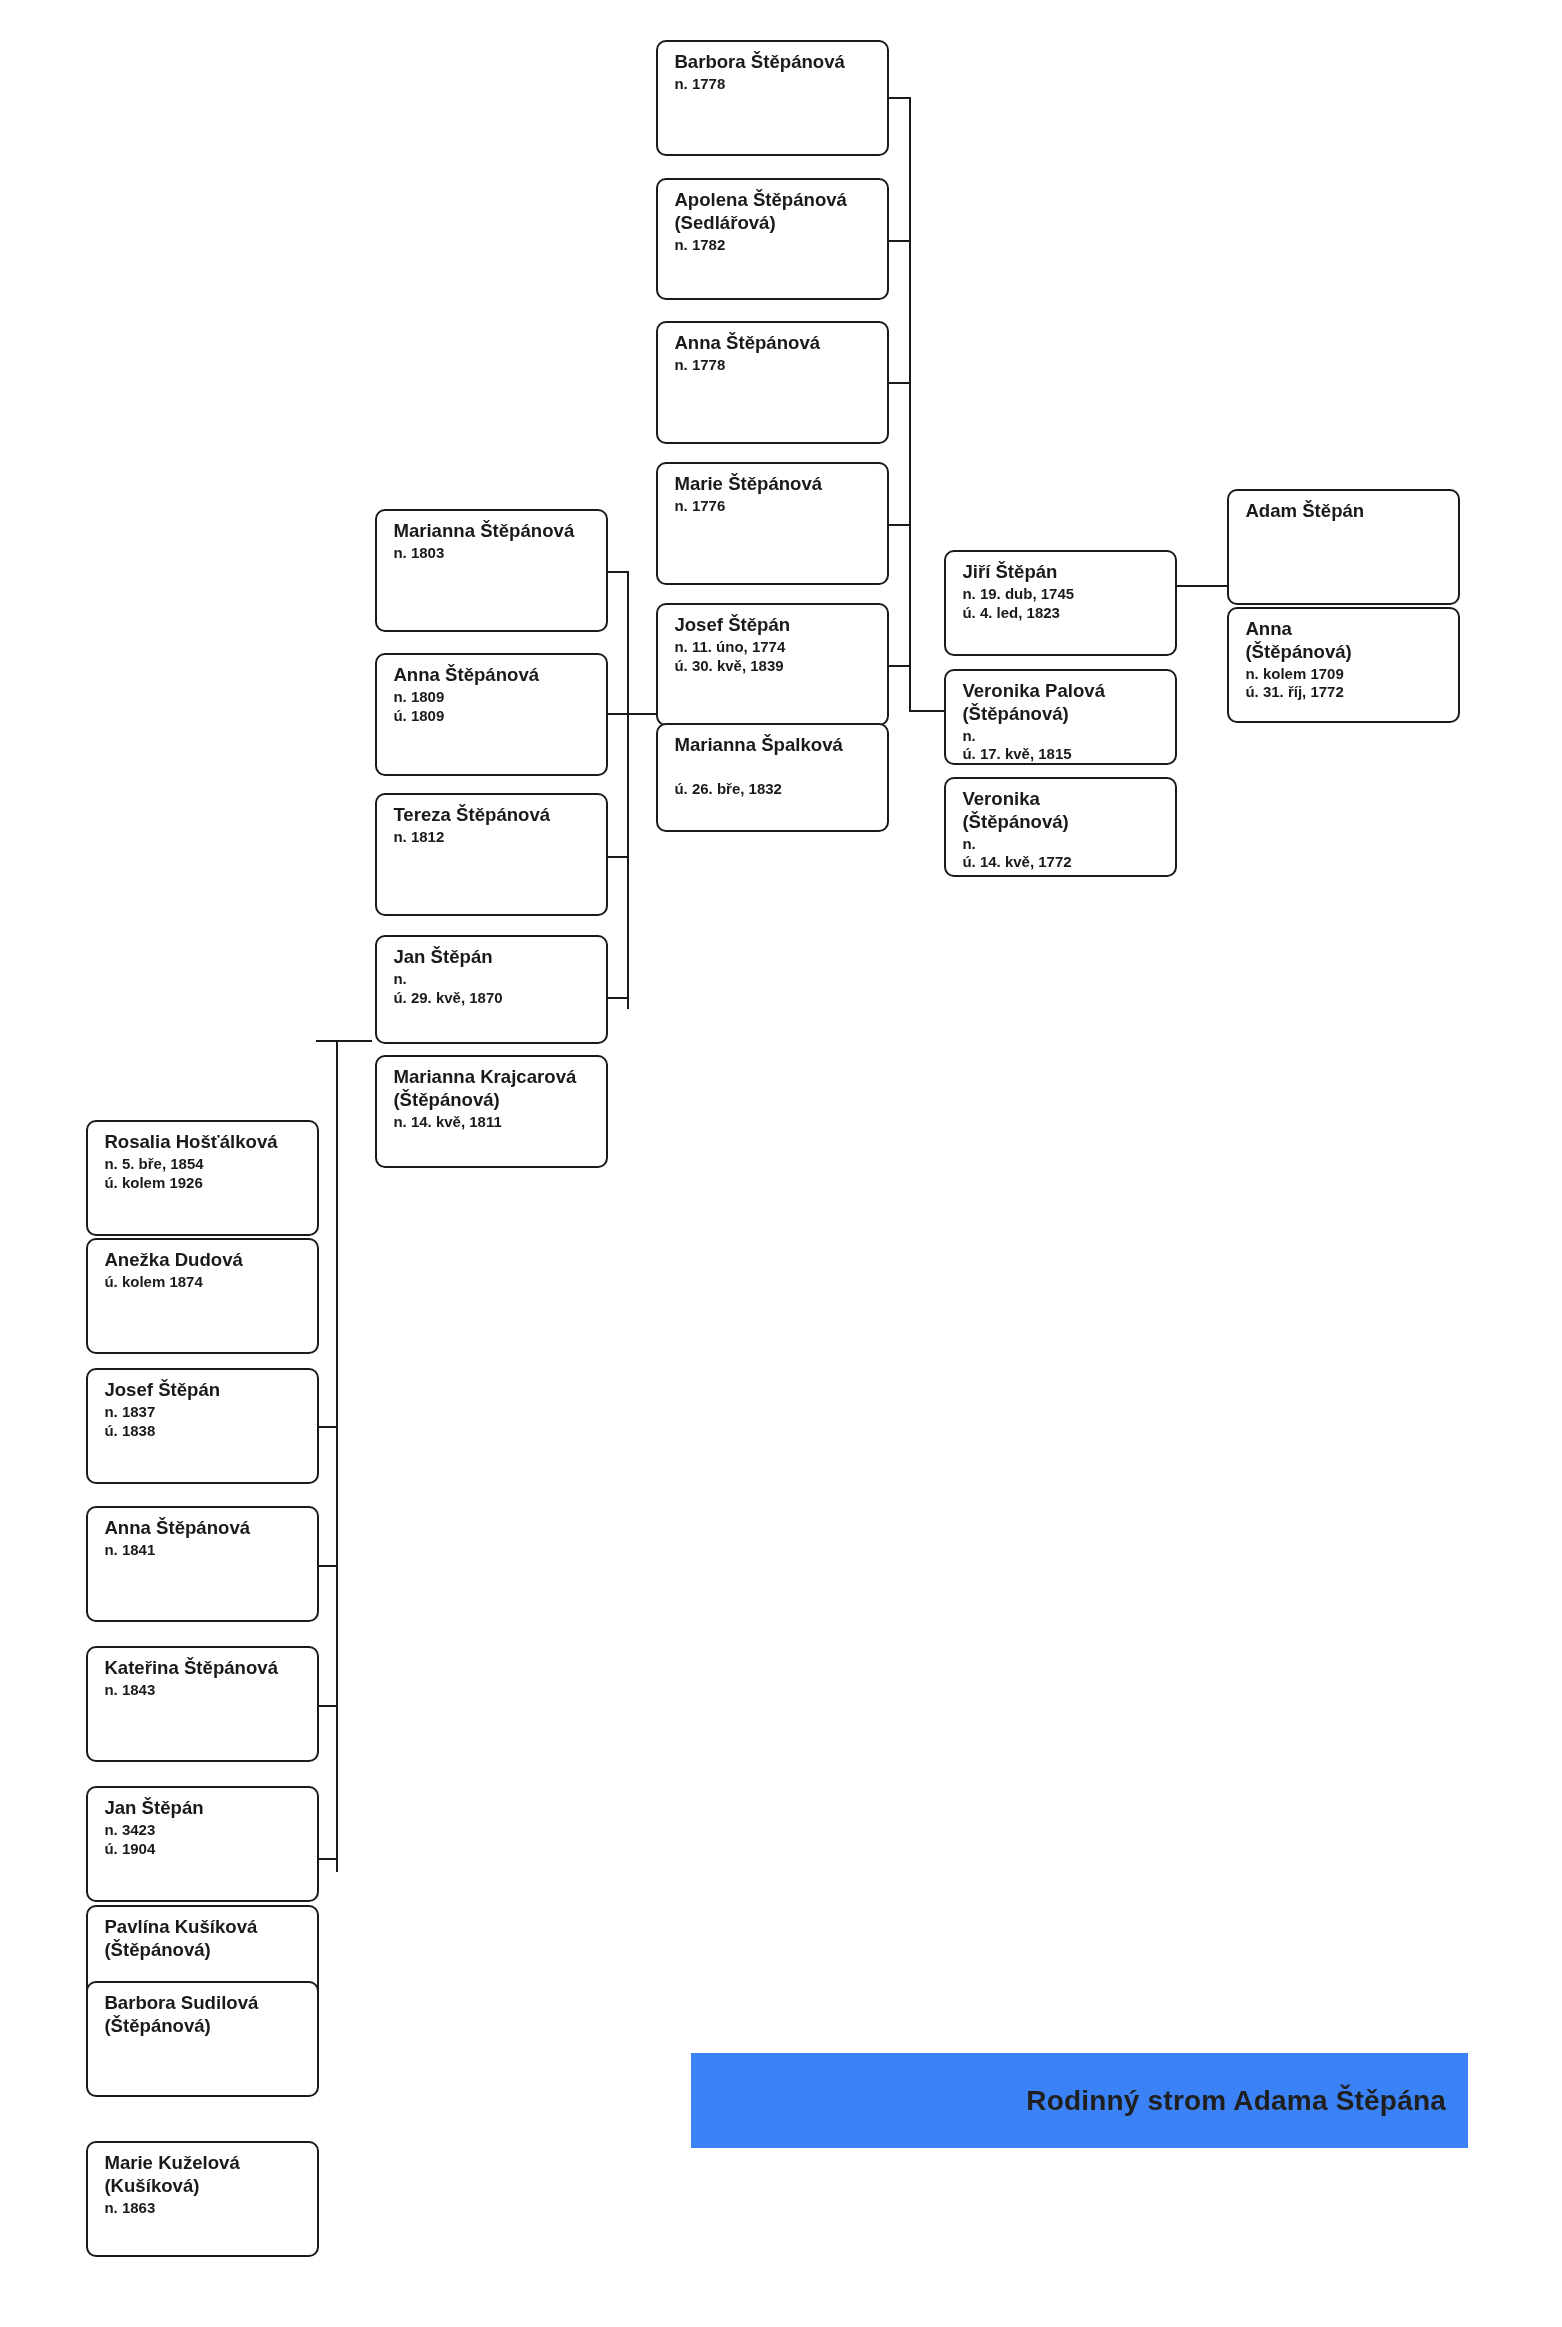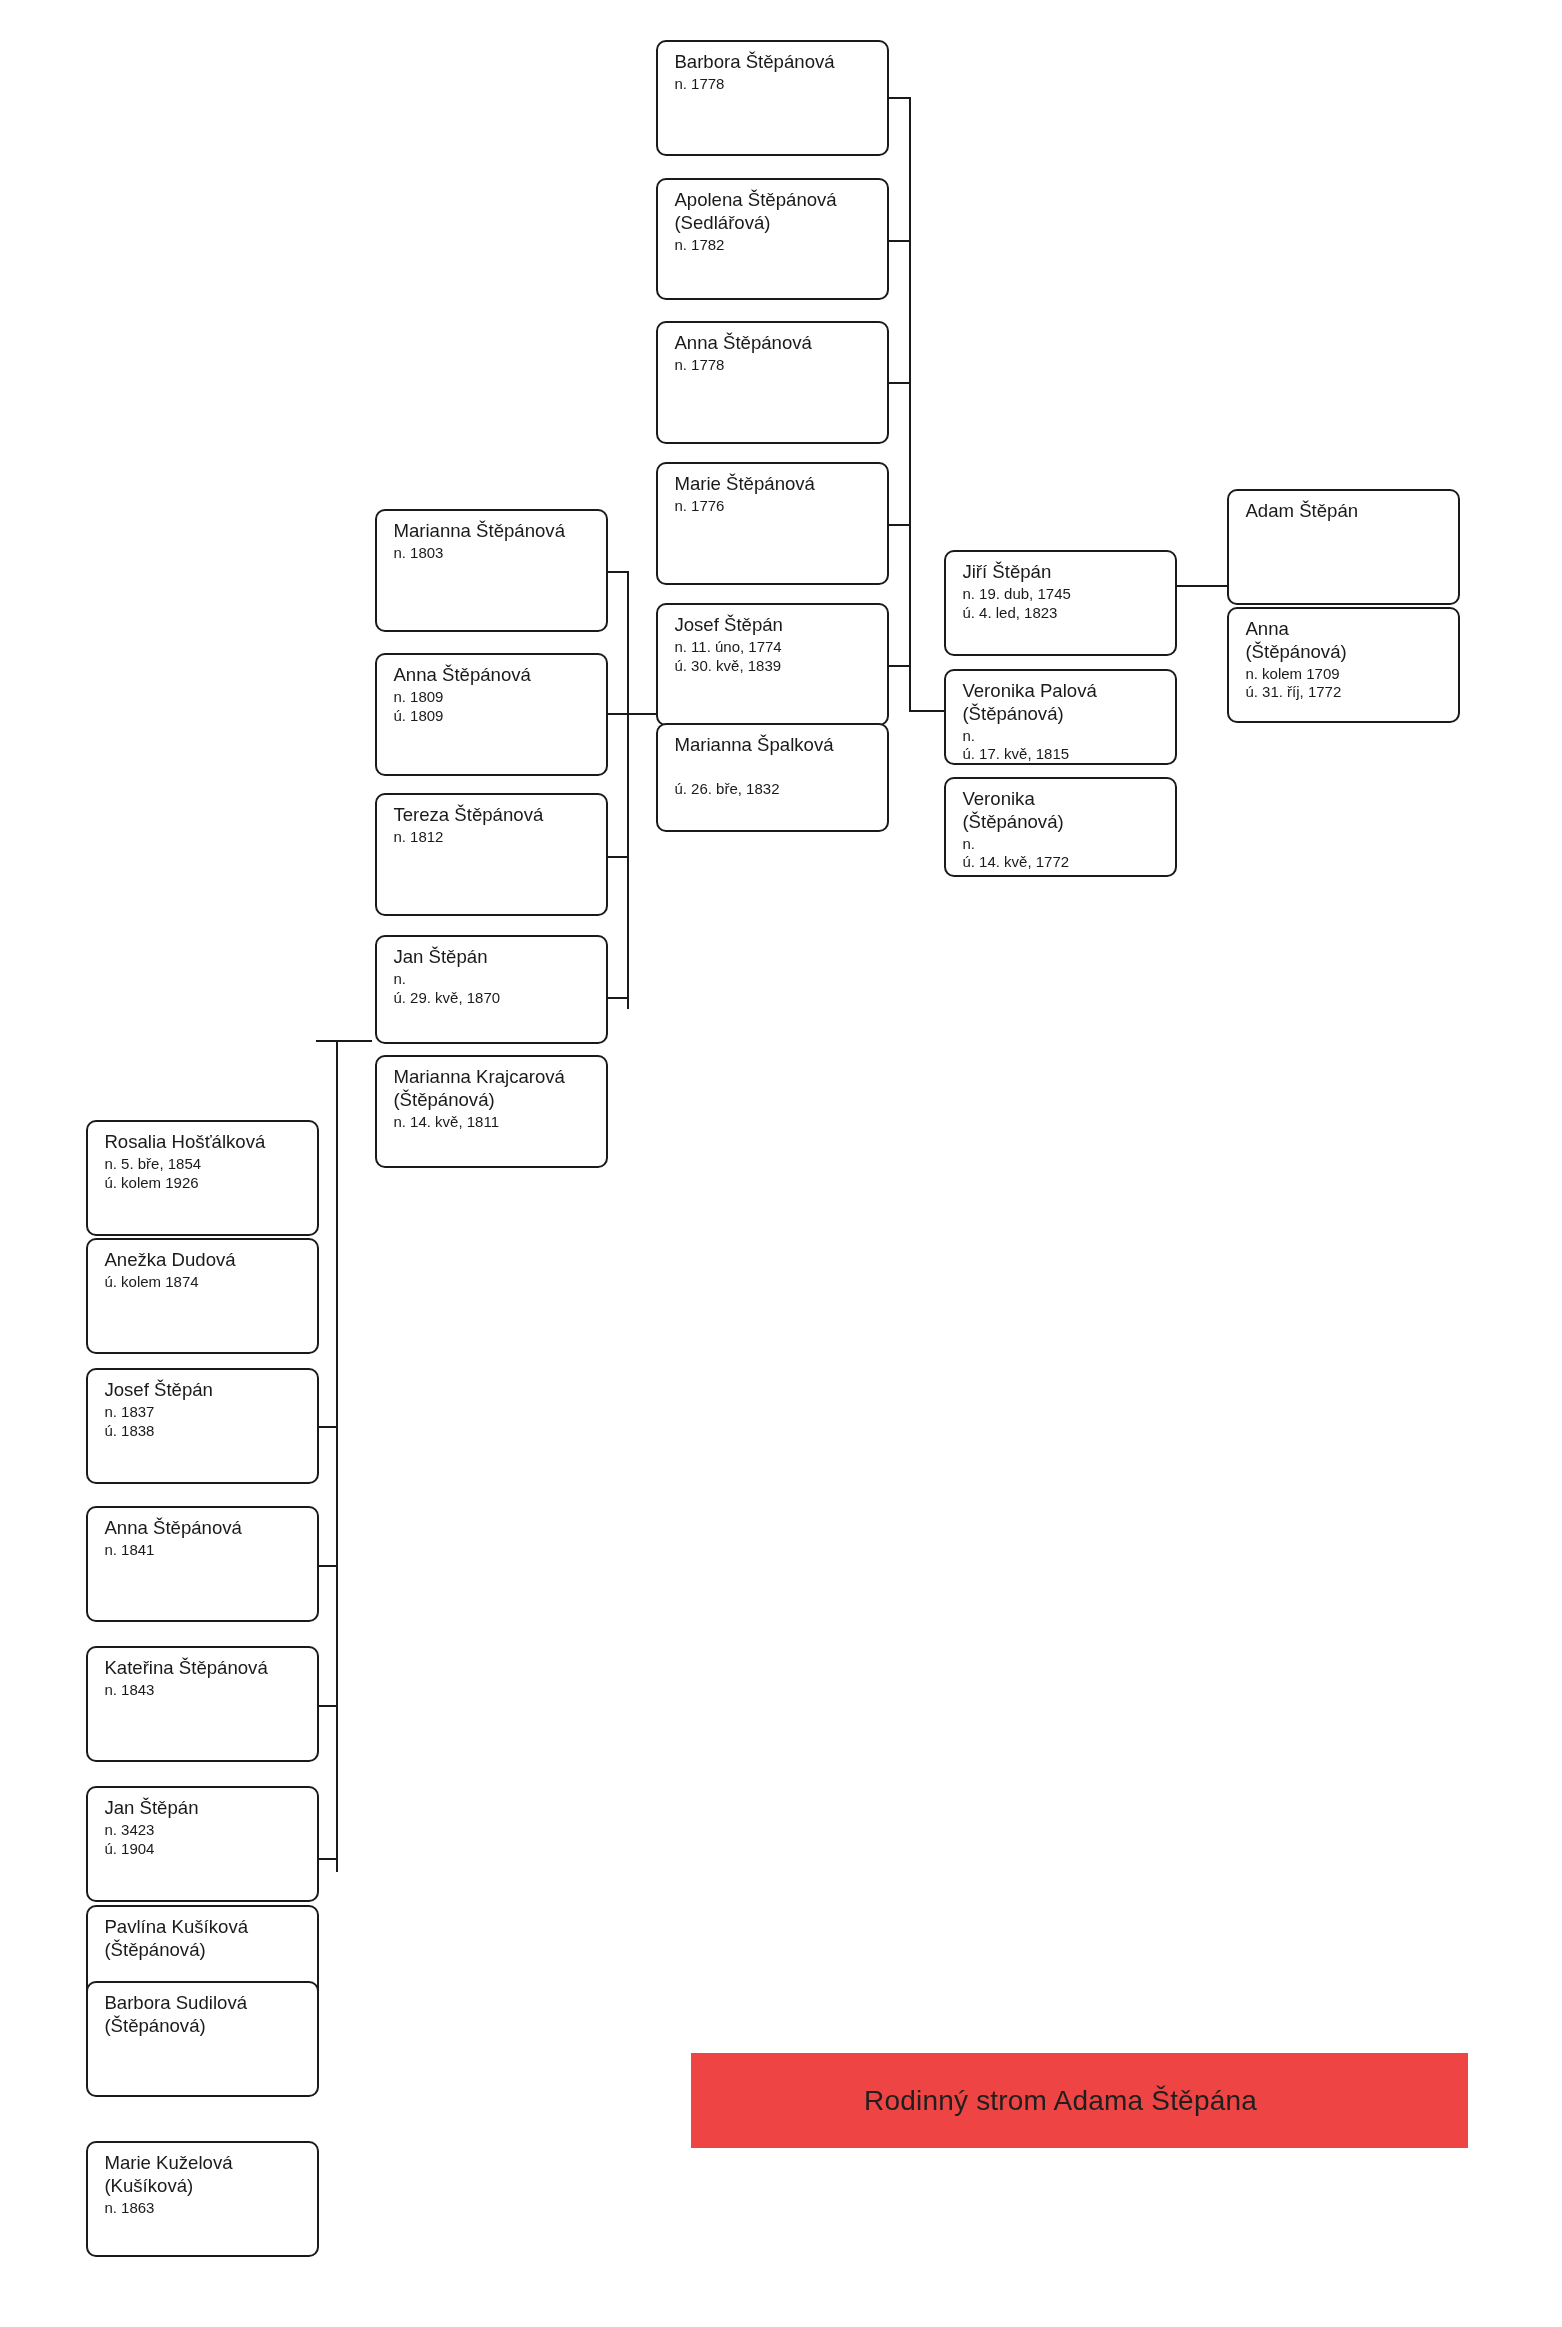--- a/index.html
+++ b/index.html
@@ -10,20 +10,21 @@
   }
   body {
     font-family: "Liberation Sans", sans-serif;
   }
   #canvas {
     position: relative;
     width: 1563px;
     height: 2327px;
     background: #ffffff;
     overflow: hidden;
+    font-weight: bold;
   }
   .node {
     position: absolute;
     border: 2px solid #1a1a1a;
     border-radius: 10px;
     background: #ffffff;
     padding: 9px 12.7px 7.3px 16.4px;
     z-index: 5;
   }
   .node .nm {
@@ -42,25 +43,25 @@
   .node.pad-extra .dt { margin-top: 23.6px; }
   .conn {
     position: absolute;
     background: #1a1a1a;
     z-index: 1;
   }
   .hline { height: 1.8px; }
   .vline { width: 1.8px; }
   #title-banner {
     position: absolute;
-    background: #ef4444;
+    background: #3b82f6;
     display: flex;
     align-items: center;
-    justify-content: center;
-    padding-right: 38px;
+    justify-content: flex-end;
+    padding-right: 22px;
   }
   #title-banner .ttl {
     font-size: 28px;
     color: #1f1f1f;
     letter-spacing: 0.2px;
     font-family: "Liberation Sans", sans-serif;
   }
 </style>
 </head>
 <body>

